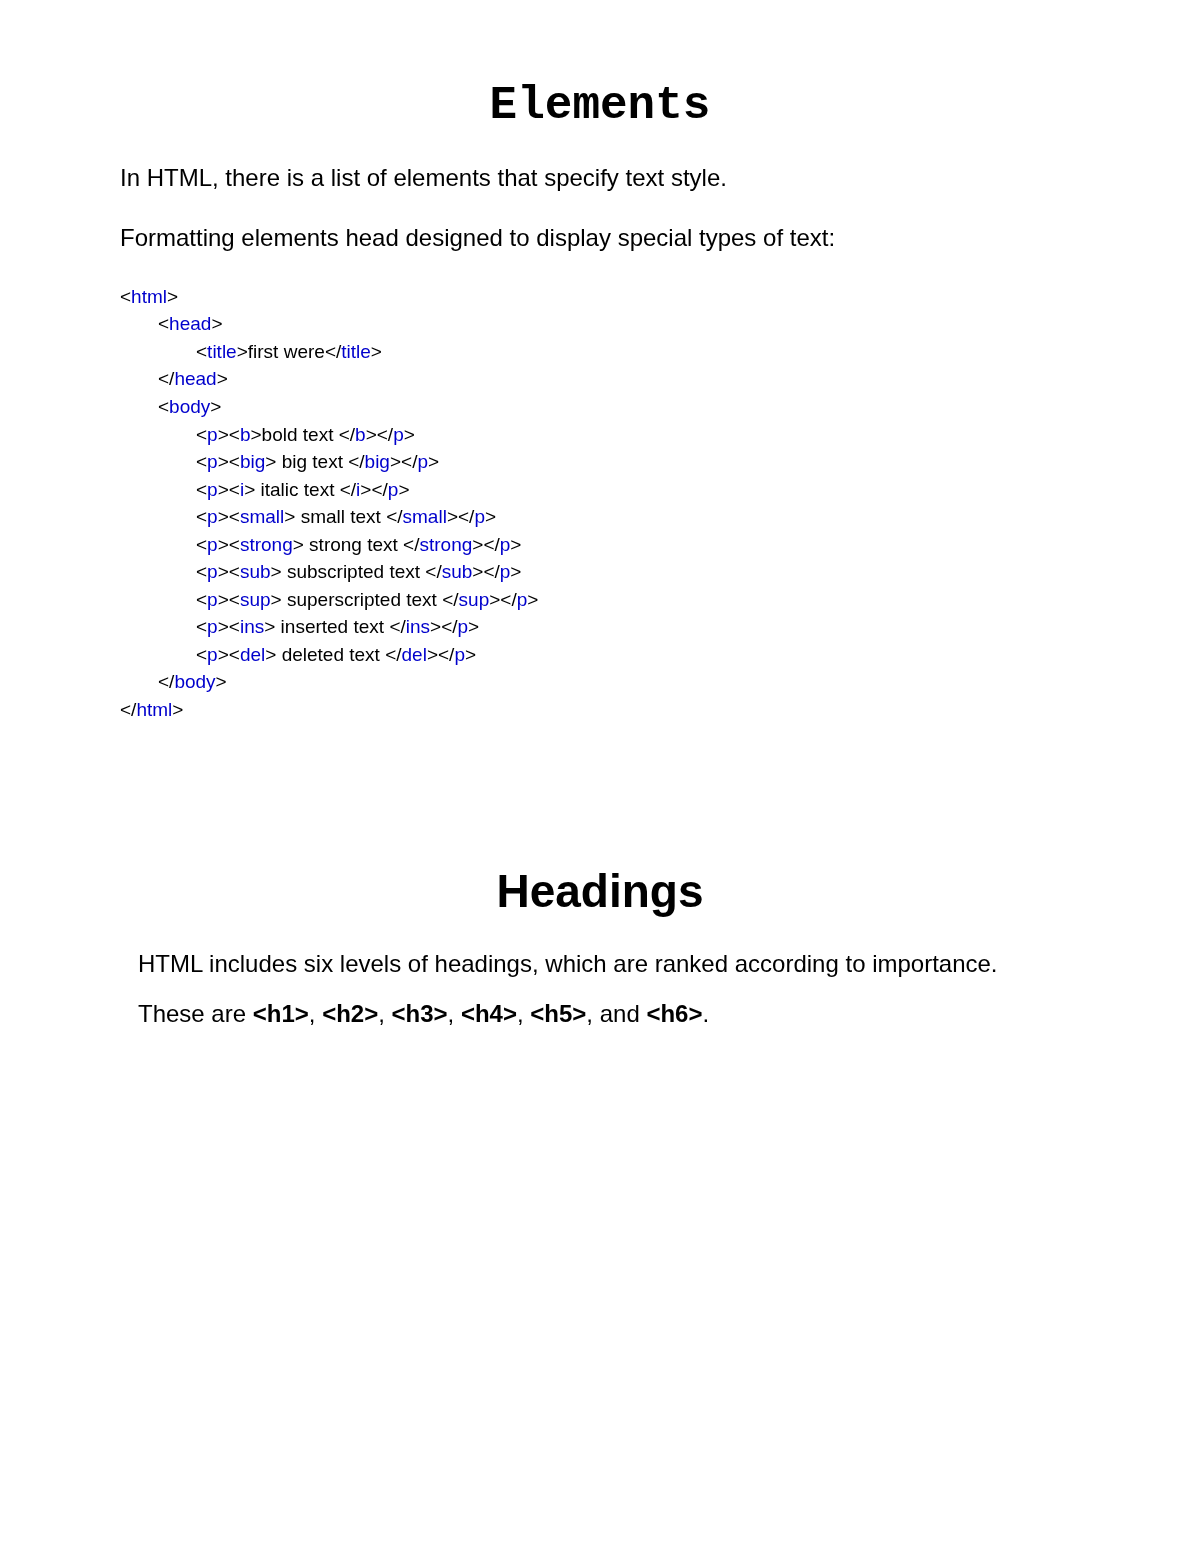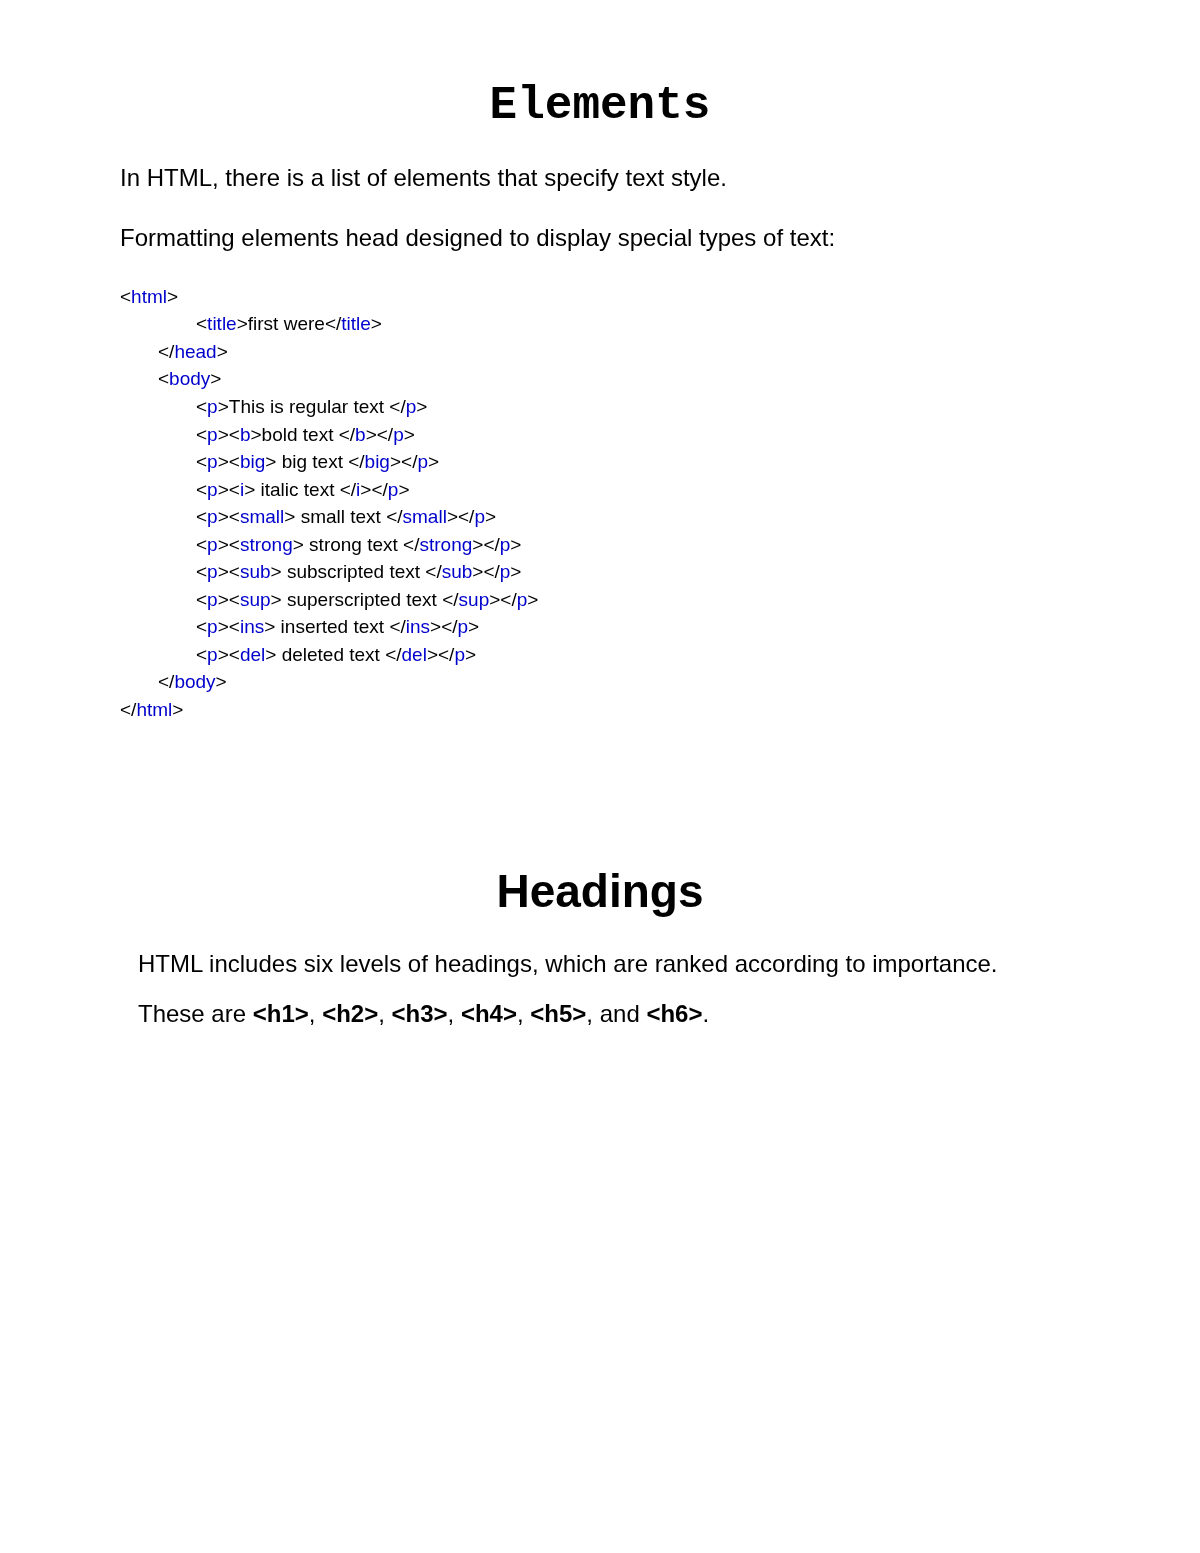--- a/index.html
+++ b/index.html
@@ -62,28 +62,28 @@
 
   <h1>Elements</h1>
 
   <p class="para">In HTML, there is a list of elements that specify text style.</p>
   <p class="para">Formatting elements head designed to display special types of text:</p>
 
   <div class="code-block">
 
     <div class="code-line"><span class="ang">&lt;</span><span class="tag">html</span><span class="ang">&gt;</span></div>
 
+    <div class="code-line ind1"><span class="ang">&lt;</span><span class="tag">head</span><span class="ang">&gt;</span></div>
 
     <div class="code-line ind2"><span class="ang">&lt;</span><span class="tag">title</span><span class="ang">&gt;</span><span class="txt">first were</span><span class="ang">&lt;/</span><span class="tag">title</span><span class="ang">&gt;</span></div>
 
     <div class="code-line ind1"><span class="ang">&lt;/</span><span class="tag">head</span><span class="ang">&gt;</span></div>
 
     <div class="code-line ind1"><span class="ang">&lt;</span><span class="tag">body</span><span class="ang">&gt;</span></div>
 
-    <div class="code-line ind2"><span class="ang">&lt;</span><span class="tag">p</span><span class="ang">&gt;</span><span class="txt">This is regular text </span><span class="ang">&lt;/</span><span class="tag">p</span><span class="ang">&gt;</span></div>
 
     <div class="code-line ind2"><span class="ang">&lt;</span><span class="tag">p</span><span class="ang">&gt;</span><span class="ang">&lt;</span><span class="tag">b</span><span class="ang">&gt;</span><span class="txt">bold text </span><span class="ang">&lt;/</span><span class="tag">b</span><span class="ang">&gt;</span><span class="ang">&lt;/</span><span class="tag">p</span><span class="ang">&gt;</span></div>
 
     <div class="code-line ind2"><span class="ang">&lt;</span><span class="tag">p</span><span class="ang">&gt;</span><span class="ang">&lt;</span><span class="tag">big</span><span class="ang">&gt;</span><span class="txt"> big text </span><span class="ang">&lt;/</span><span class="tag">big</span><span class="ang">&gt;</span><span class="ang">&lt;/</span><span class="tag">p</span><span class="ang">&gt;</span></div>
 
     <div class="code-line ind2"><span class="ang">&lt;</span><span class="tag">p</span><span class="ang">&gt;</span><span class="ang">&lt;</span><span class="tag">i</span><span class="ang">&gt;</span><span class="txt"> italic text </span><span class="ang">&lt;/</span><span class="tag">i</span><span class="ang">&gt;</span><span class="ang">&lt;/</span><span class="tag">p</span><span class="ang">&gt;</span></div>
 
     <div class="code-line ind2"><span class="ang">&lt;</span><span class="tag">p</span><span class="ang">&gt;</span><span class="ang">&lt;</span><span class="tag">small</span><span class="ang">&gt;</span><span class="txt"> small text </span><span class="ang">&lt;/</span><span class="tag">small</span><span class="ang">&gt;</span><span class="ang">&lt;/</span><span class="tag">p</span><span class="ang">&gt;</span></div>
 
     <div class="code-line ind2"><span class="ang">&lt;</span><span class="tag">p</span><span class="ang">&gt;</span><span class="ang">&lt;</span><span class="tag">strong</span><span class="ang">&gt;</span><span class="txt"> strong text </span><span class="ang">&lt;/</span><span class="tag">strong</span><span class="ang">&gt;</span><span class="ang">&lt;/</span><span class="tag">p</span><span class="ang">&gt;</span></div>

